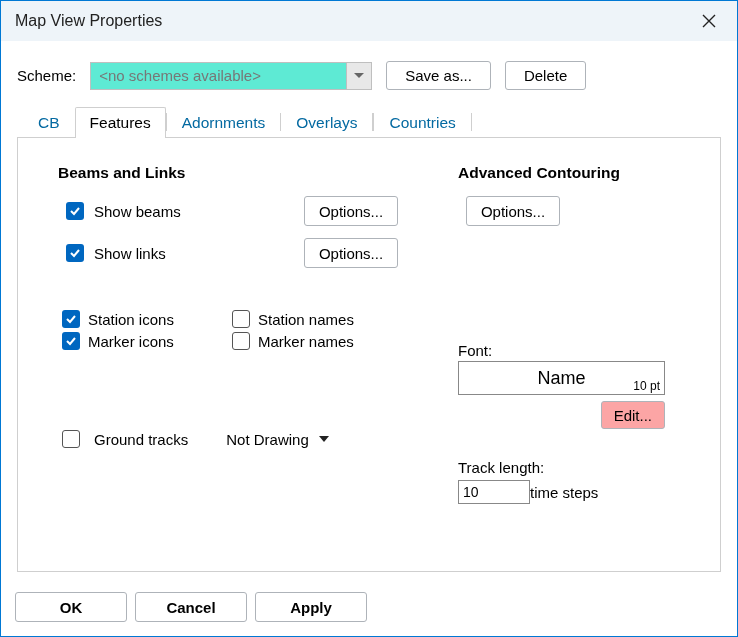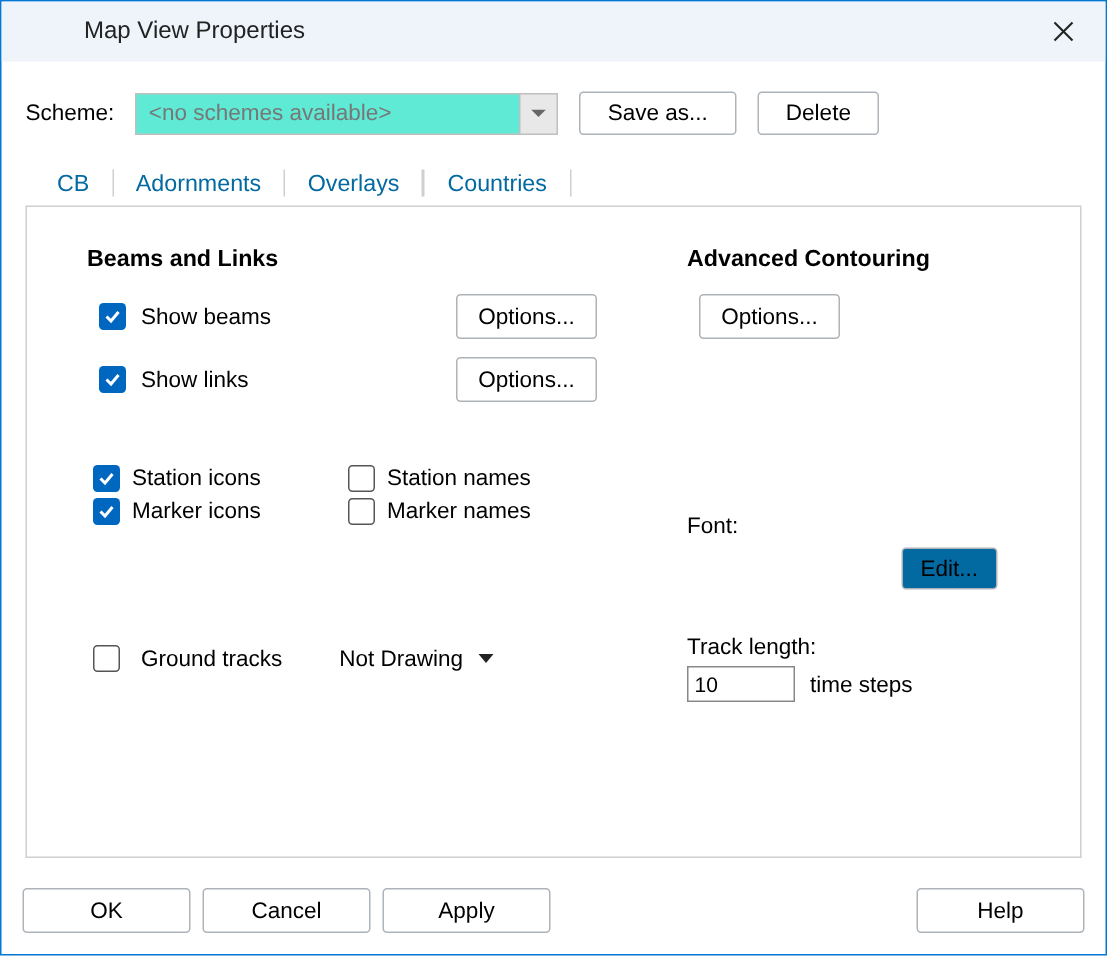--- a/index.html
+++ b/index.html
@@ -17,21 +17,21 @@
   }
   .titlebar {
     height: 40px;
     background: #eef4f9;
     display: flex;
     align-items: center;
     padding: 0 10px 0 14px;
     font-size: 16px;
     color: #222;
   }
-  .titlebar .title { flex: 1; margin-left: 41px; }
+  .titlebar .title { flex: 1; }
   .titlebar .close {
     width: 36px; height: 30px;
     display: flex; align-items: center; justify-content: center;
     font-size: 18px;
     cursor: pointer;
   }
   .content {
     flex: 1;
     padding: 20px 16px 10px 16px;
     display: flex;
@@ -144,39 +144,39 @@
     cursor: pointer;
   }
   .indent { padding-left: 8px; }
   .cb-grid {
     display: grid;
     grid-template-columns: 170px 160px;
     row-gap: 4px;
     margin-top: 4px;
     padding-left: 4px;
   }
-  .cb-item { display: flex; align-items: flex-start; gap: 8px; }
+  .cb-item { display: flex; align-items: center; gap: 8px; }
   .font-box {
     border: 1px solid #888;
     height: 34px;
     width: 207px;
     position: relative;
     display: flex; align-items: center; justify-content: center;
     font-size: 18px;
     margin-top: 2px;
   }
   .font-box .pt {
     position: absolute; right: 4px; bottom: 1px; font-size: 12px;
   }
   .edit-row {
     display: flex; justify-content: flex-end; width: 207px; margin-top: 6px;
   }
   .edit-btn {
     height: 28px; padding: 0 12px;
-    border: 1px solid #aeb3b9; background:#0369a1; border-radius:3px;
+    border: 1px solid #aeb3b9; background:#fca5a5; border-radius:3px;
     font-size: 15px; cursor: pointer;
   }
   .track-row {
     display: flex; align-items: center; gap: 14px; margin-top: 26px;
     padding-left: 4px;
   }
   .dd {
     display: flex; align-items: center; gap: 10px;
     font-size: 15px; cursor: pointer;
   }
@@ -190,21 +190,21 @@
     width: 72px; height: 24px;
     border: 1px solid #888;
     padding: 0 4px;
     font-size: 14px;
   }
   .footer {
     display: flex;
     gap: 8px;
     padding: 10px 14px 14px 14px;
   }
-  .footer .btn { width: 112px; padding: 0; height: 30px; }
+  .footer .btn { width: 112px; padding: 0; height: 30px; font-weight: bold; }
   .footer .spacer { flex: 1; }
 </style>
 </head>
 <body>
 
 <div class="titlebar">
   <div class="title">Map View Properties</div>
   <div class="close">
     <svg width="14" height="14" viewBox="0 0 14 14">
         <path d="M1 1 L13 13 M13 1 L1 13" stroke="#222" stroke-width="1.4" fill="none"></path>
@@ -223,20 +223,21 @@
             <path d="M0 0 L5 5 L10 0 Z" fill="#666"></path>
           </svg>
       </div>
     </div>
     <button class="btn">Save as...</button>
     <button class="btn">Delete</button>
   </div>
 
   <div class="tabs">
     <div class="tab">CB</div>
+    <div class="tab active">Features</div>
     <div class="tab-sep"></div>
     <div class="tab">Adornments</div>
     <div class="tab-sep"></div>
     <div class="tab">Overlays</div>
     <div class="tab-sep"></div>
     <div class="tab-sep"></div>
     <div class="tab">Countries</div>
     <div class="tab-sep"></div>
   </div>
 
@@ -311,35 +312,38 @@
 
       <div class="col-right">
         <div class="section-head">Advanced Contouring</div>
         <div class="indent" style="margin-bottom:12px">
           <button class="sbtn">Options...</button>
         </div>
 
         <div style="height:104px"></div>
 
         <div style="font-size:15px; margin-bottom:2px;">Font:</div>
+        <div class="font-box">
+          <span>Name</span>
+          <span class="pt">10 pt</span>
+        </div>
         <div class="edit-row">
           <button class="edit-btn">Edit...</button>
         </div>
 
         <div style="height:30px"></div>
 
         <div style="font-size:15px; margin-bottom:4px;">Track length:</div>
-        <div style="display:flex; align-items:center; gap:10px;">
+        <div style="display:flex; align-items:center; ">
           <input class="num-input" value="10" style="">
           <span style="font-size:15px;">time steps</span>
         </div>
       </div>
     </div>
   </div>
 </div>
 
 <div class="footer">
   <button class="btn">OK</button>
   <button class="btn">Cancel</button>
   <button class="btn">Apply</button>
   <div class="spacer"></div>
-  <button class="btn">Help</button>
 </div>
 
 </body></html>

